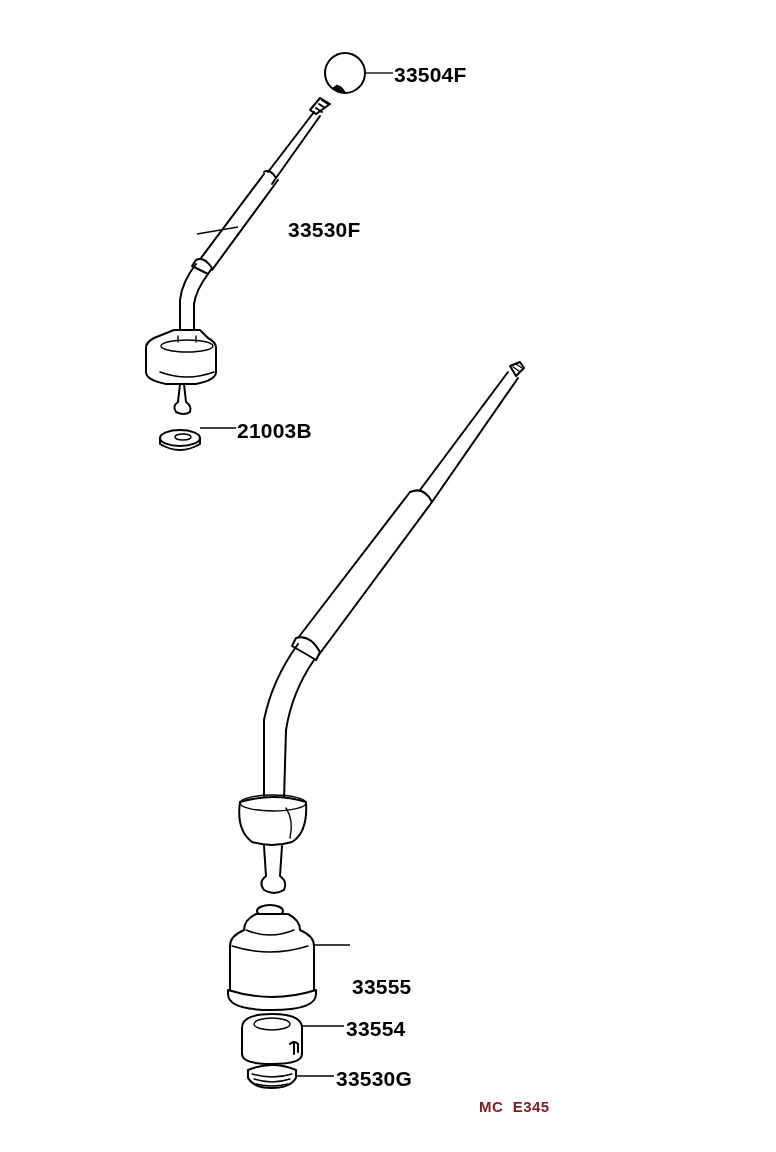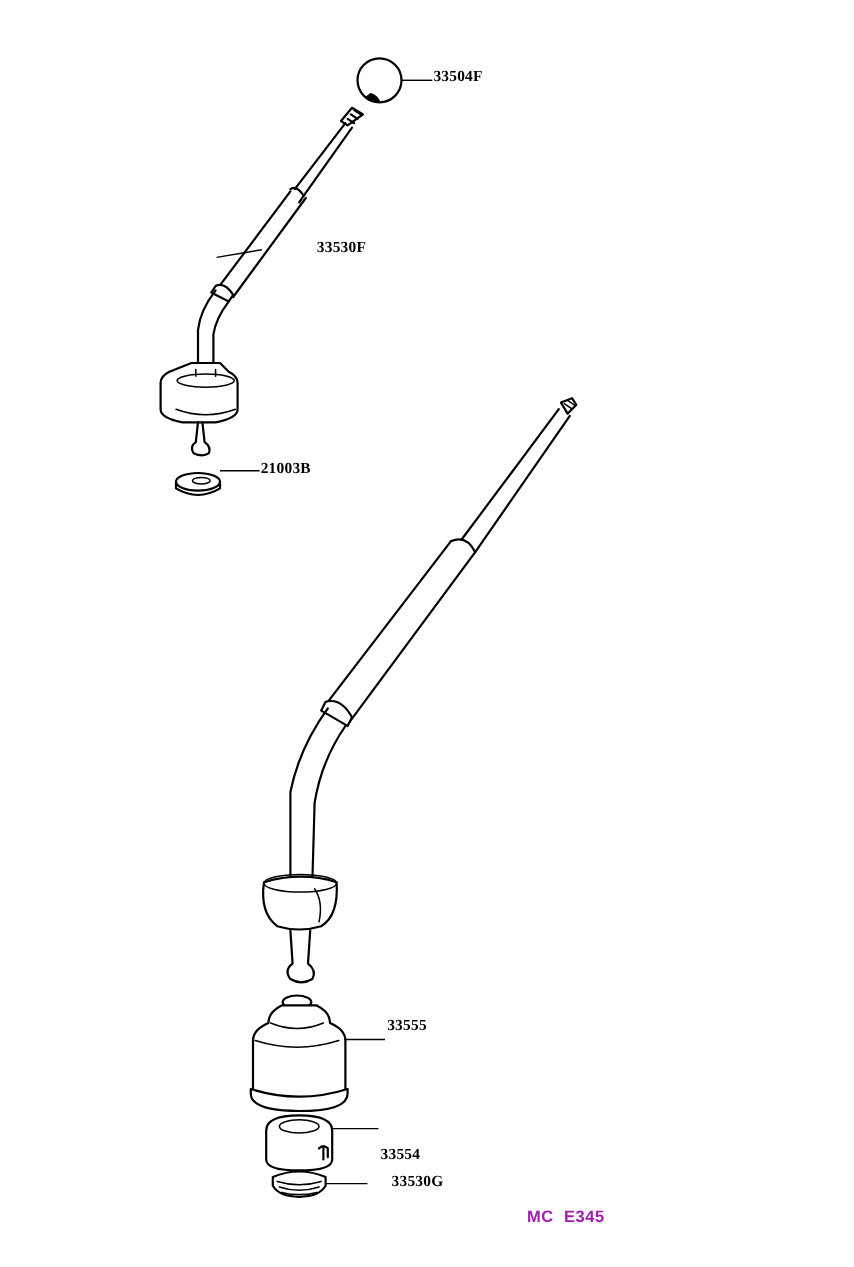--- a/index.html
+++ b/index.html
@@ -1,19 +1,19 @@
 <!DOCTYPE html>
 <html><head>
   <meta charset="utf-8">
   <style>
     html, body { margin: 0; padding: 0; background: #ffffff; }
     body { width: 776px; height: 1152px; position: relative; overflow: hidden; font-family: "Liberation Sans", sans-serif; }
     #diagram { position: absolute; left: 0; top: 0; width: 776px; height: 1152px; }
-    .lbl { position: absolute; font-family: Liberation Serif, serif; font-size: 14px; font-weight: bold; color: #000; letter-spacing: 0.2px; line-height: 1; white-space: nowrap; }
-    .code { position: absolute; font-family: "Liberation Sans", sans-serif; font-size: 15px; font-weight: bold; color: #a21caf; letter-spacing: 0.5px; white-space: nowrap; }
+    .lbl { position: absolute; font-family: Liberation Sans, sans-serif; font-size: 21px; font-weight: bold; color: #000; letter-spacing: 0.2px; line-height: 1; white-space: nowrap; }
+    .code { position: absolute; font-family: "Liberation Sans", sans-serif; font-size: 15px; font-weight: bold; color: #7f1d1d; letter-spacing: 0.5px; white-space: nowrap; }
     svg .ln { fill: none; stroke: #000; stroke-width: 2; stroke-linecap: round; stroke-linejoin: round; }
     svg .thin { fill: none; stroke: #000; stroke-width: 1.4; stroke-linecap: round; }
     svg .fw { fill: #fff; stroke: #000; stroke-width: 2; stroke-linejoin: round; }
     svg .lead { fill: none; stroke: #000; stroke-width: 1.3; }
   </style>
 </head>
 <body>
 
 <svg id="diagram" viewBox="0 0 776 1152" xmlns="http://www.w3.org/2000/svg">
 
@@ -99,17 +99,17 @@
   <g>
     <path class="fw" d="M248 1070 q24 -10 48 0 v8 q-6 10 -24 10 q-18 0 -24 -10 z"></path>
     <path class="thin" d="M252 1074 q20 6 40 0 M254 1079 q18 6 36 0 M256 1084 q16 4 32 0"></path>
     <line class="lead" x1="296" y1="1076" x2="334" y2="1076"></line>
   </g>
 </svg>
 
 <div class="lbl" style="left:394px; top:64px;">33504F</div>
 <div class="lbl" style="left:288px; top:219px;">33530F</div>
 <div class="lbl" style="left:237px; top:420px;">21003B</div>
-<div class="lbl" style="left:352px; top:926px;">33555</div>
-<div class="lbl" style="left:346px; top:1044px;">33554</div>
-<div class="lbl" style="left:336px; top:1068px;margin-left:20px;">33530G</div>
+<div class="lbl" style="left:352px; top:976px;">33555</div>
+<div class="lbl" style="left:346px; top:1018px;">33554</div>
+<div class="lbl" style="left:336px; top:1068px;">33530G</div>
 
 <div class="code" style="left:479px; top:1098px; white-space:pre;">MC  E345</div>
 
 </body></html>

